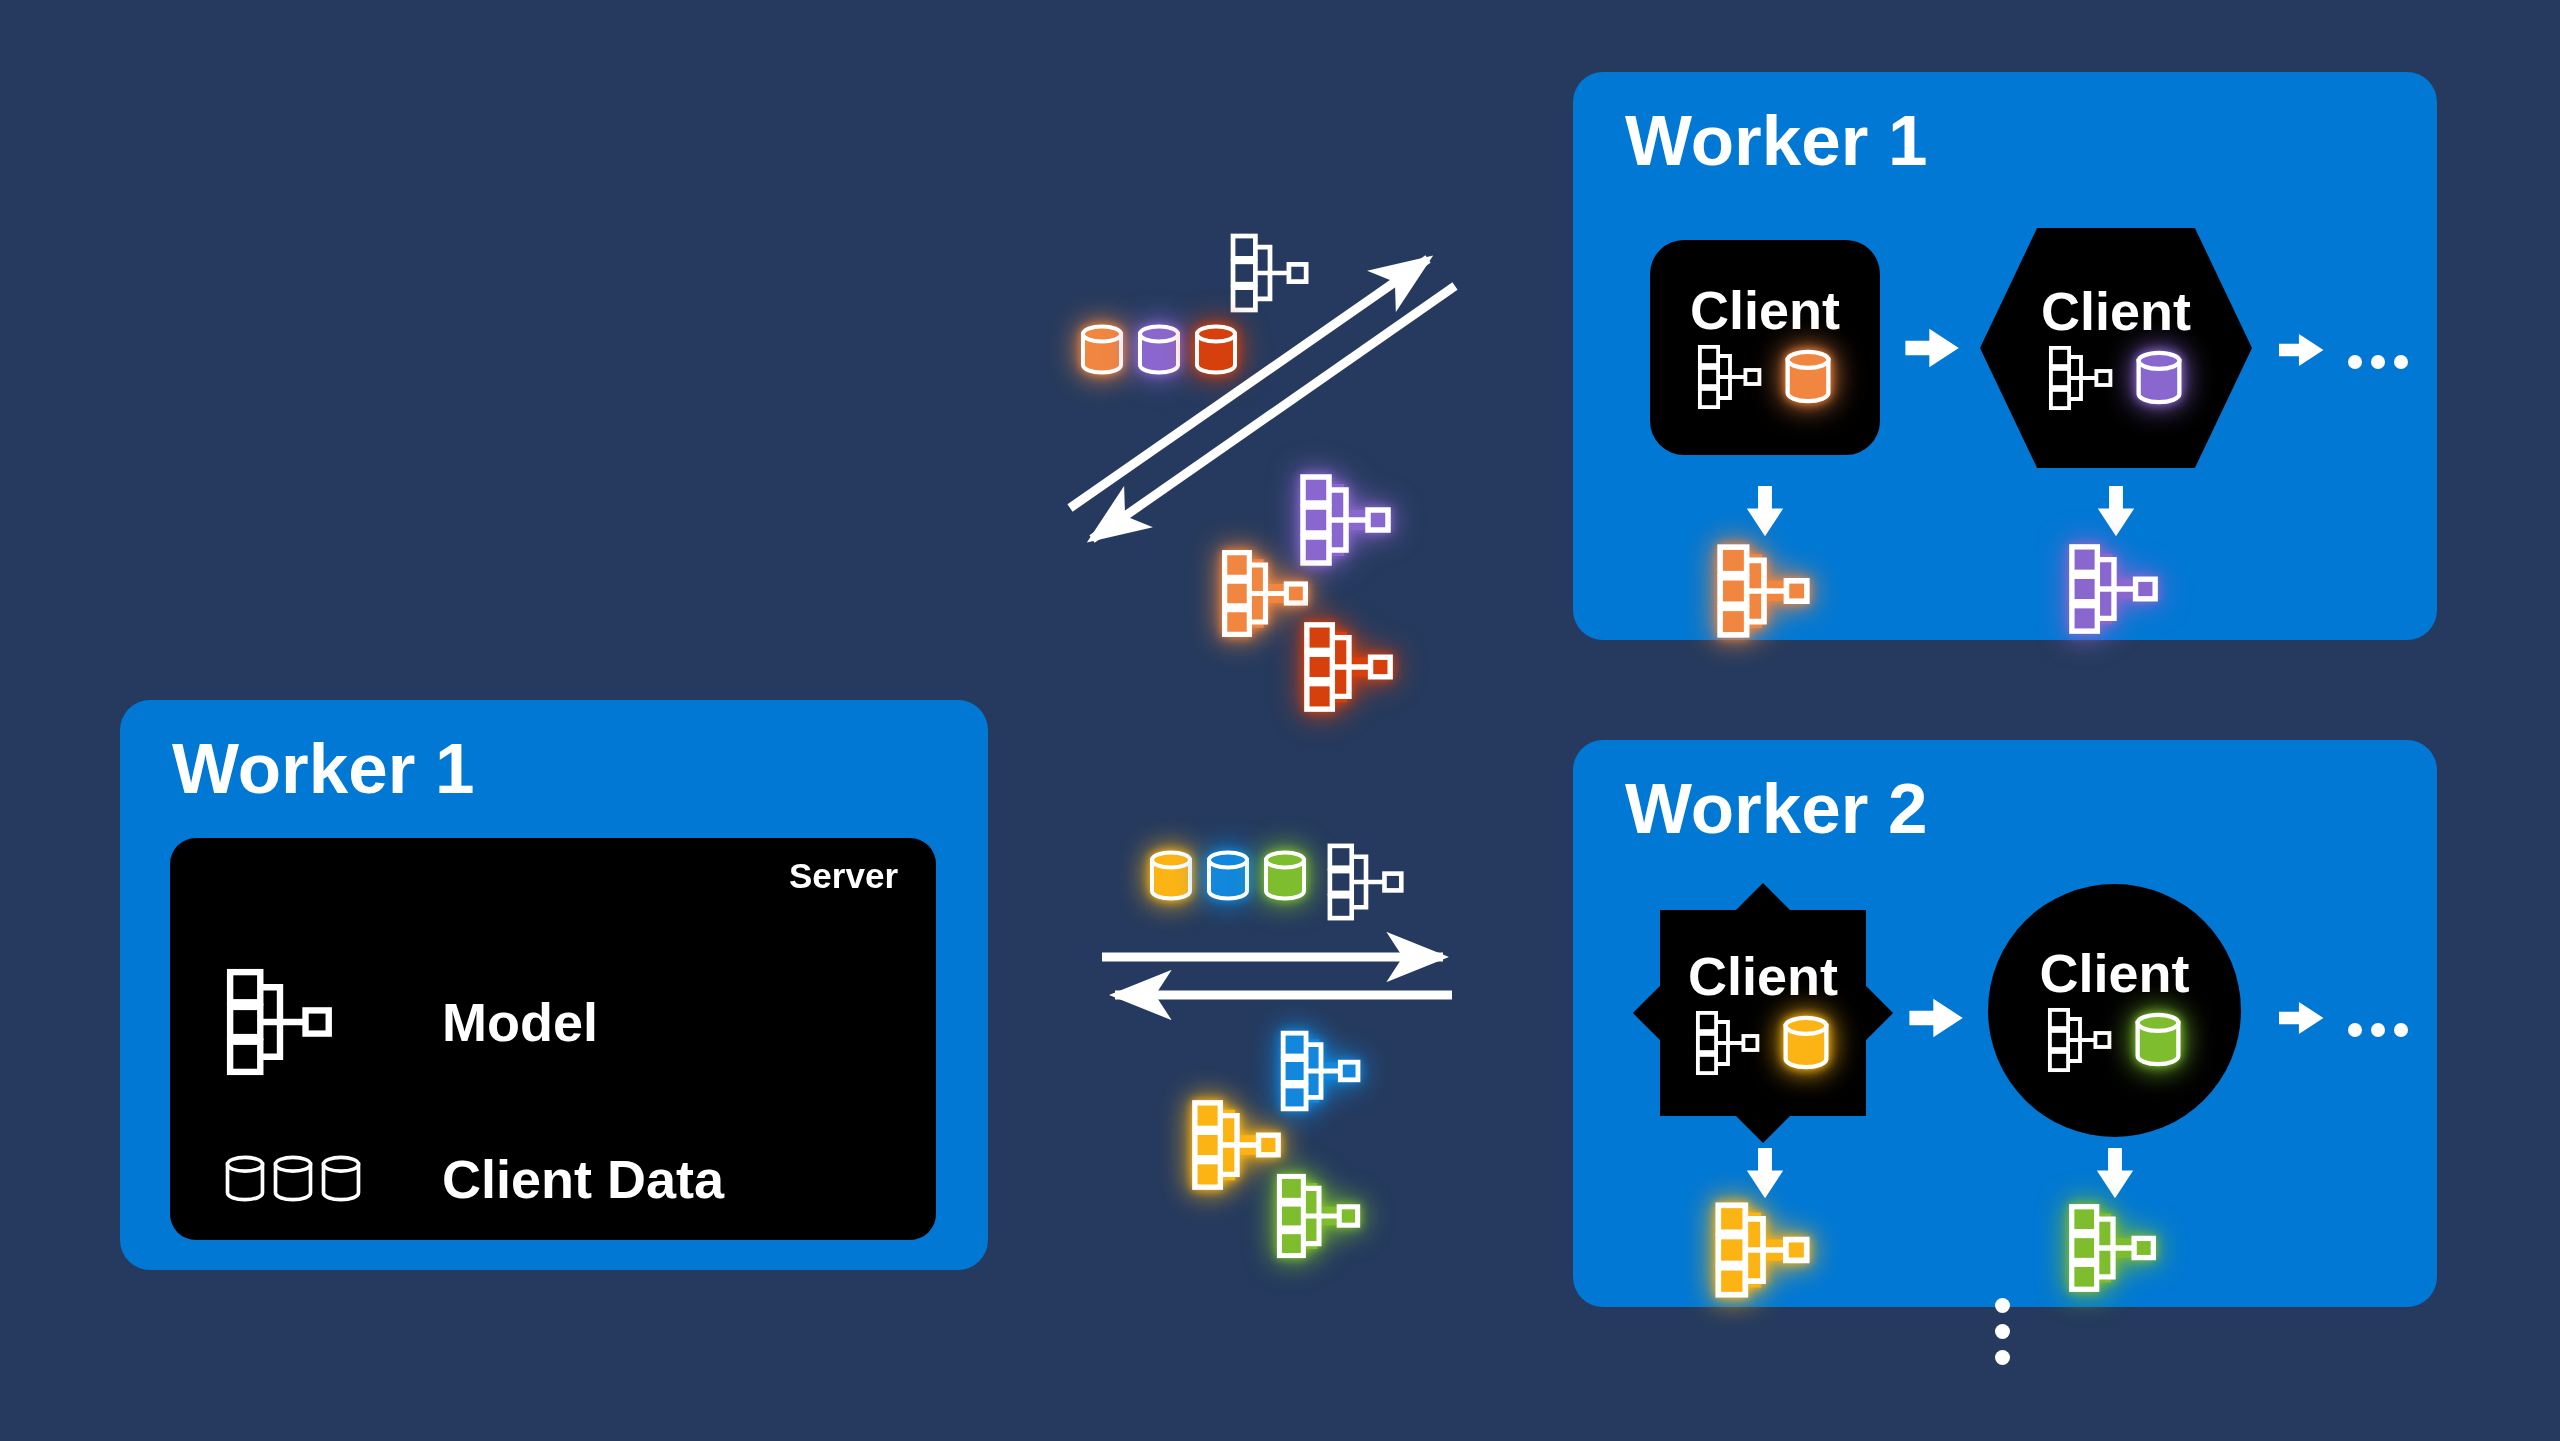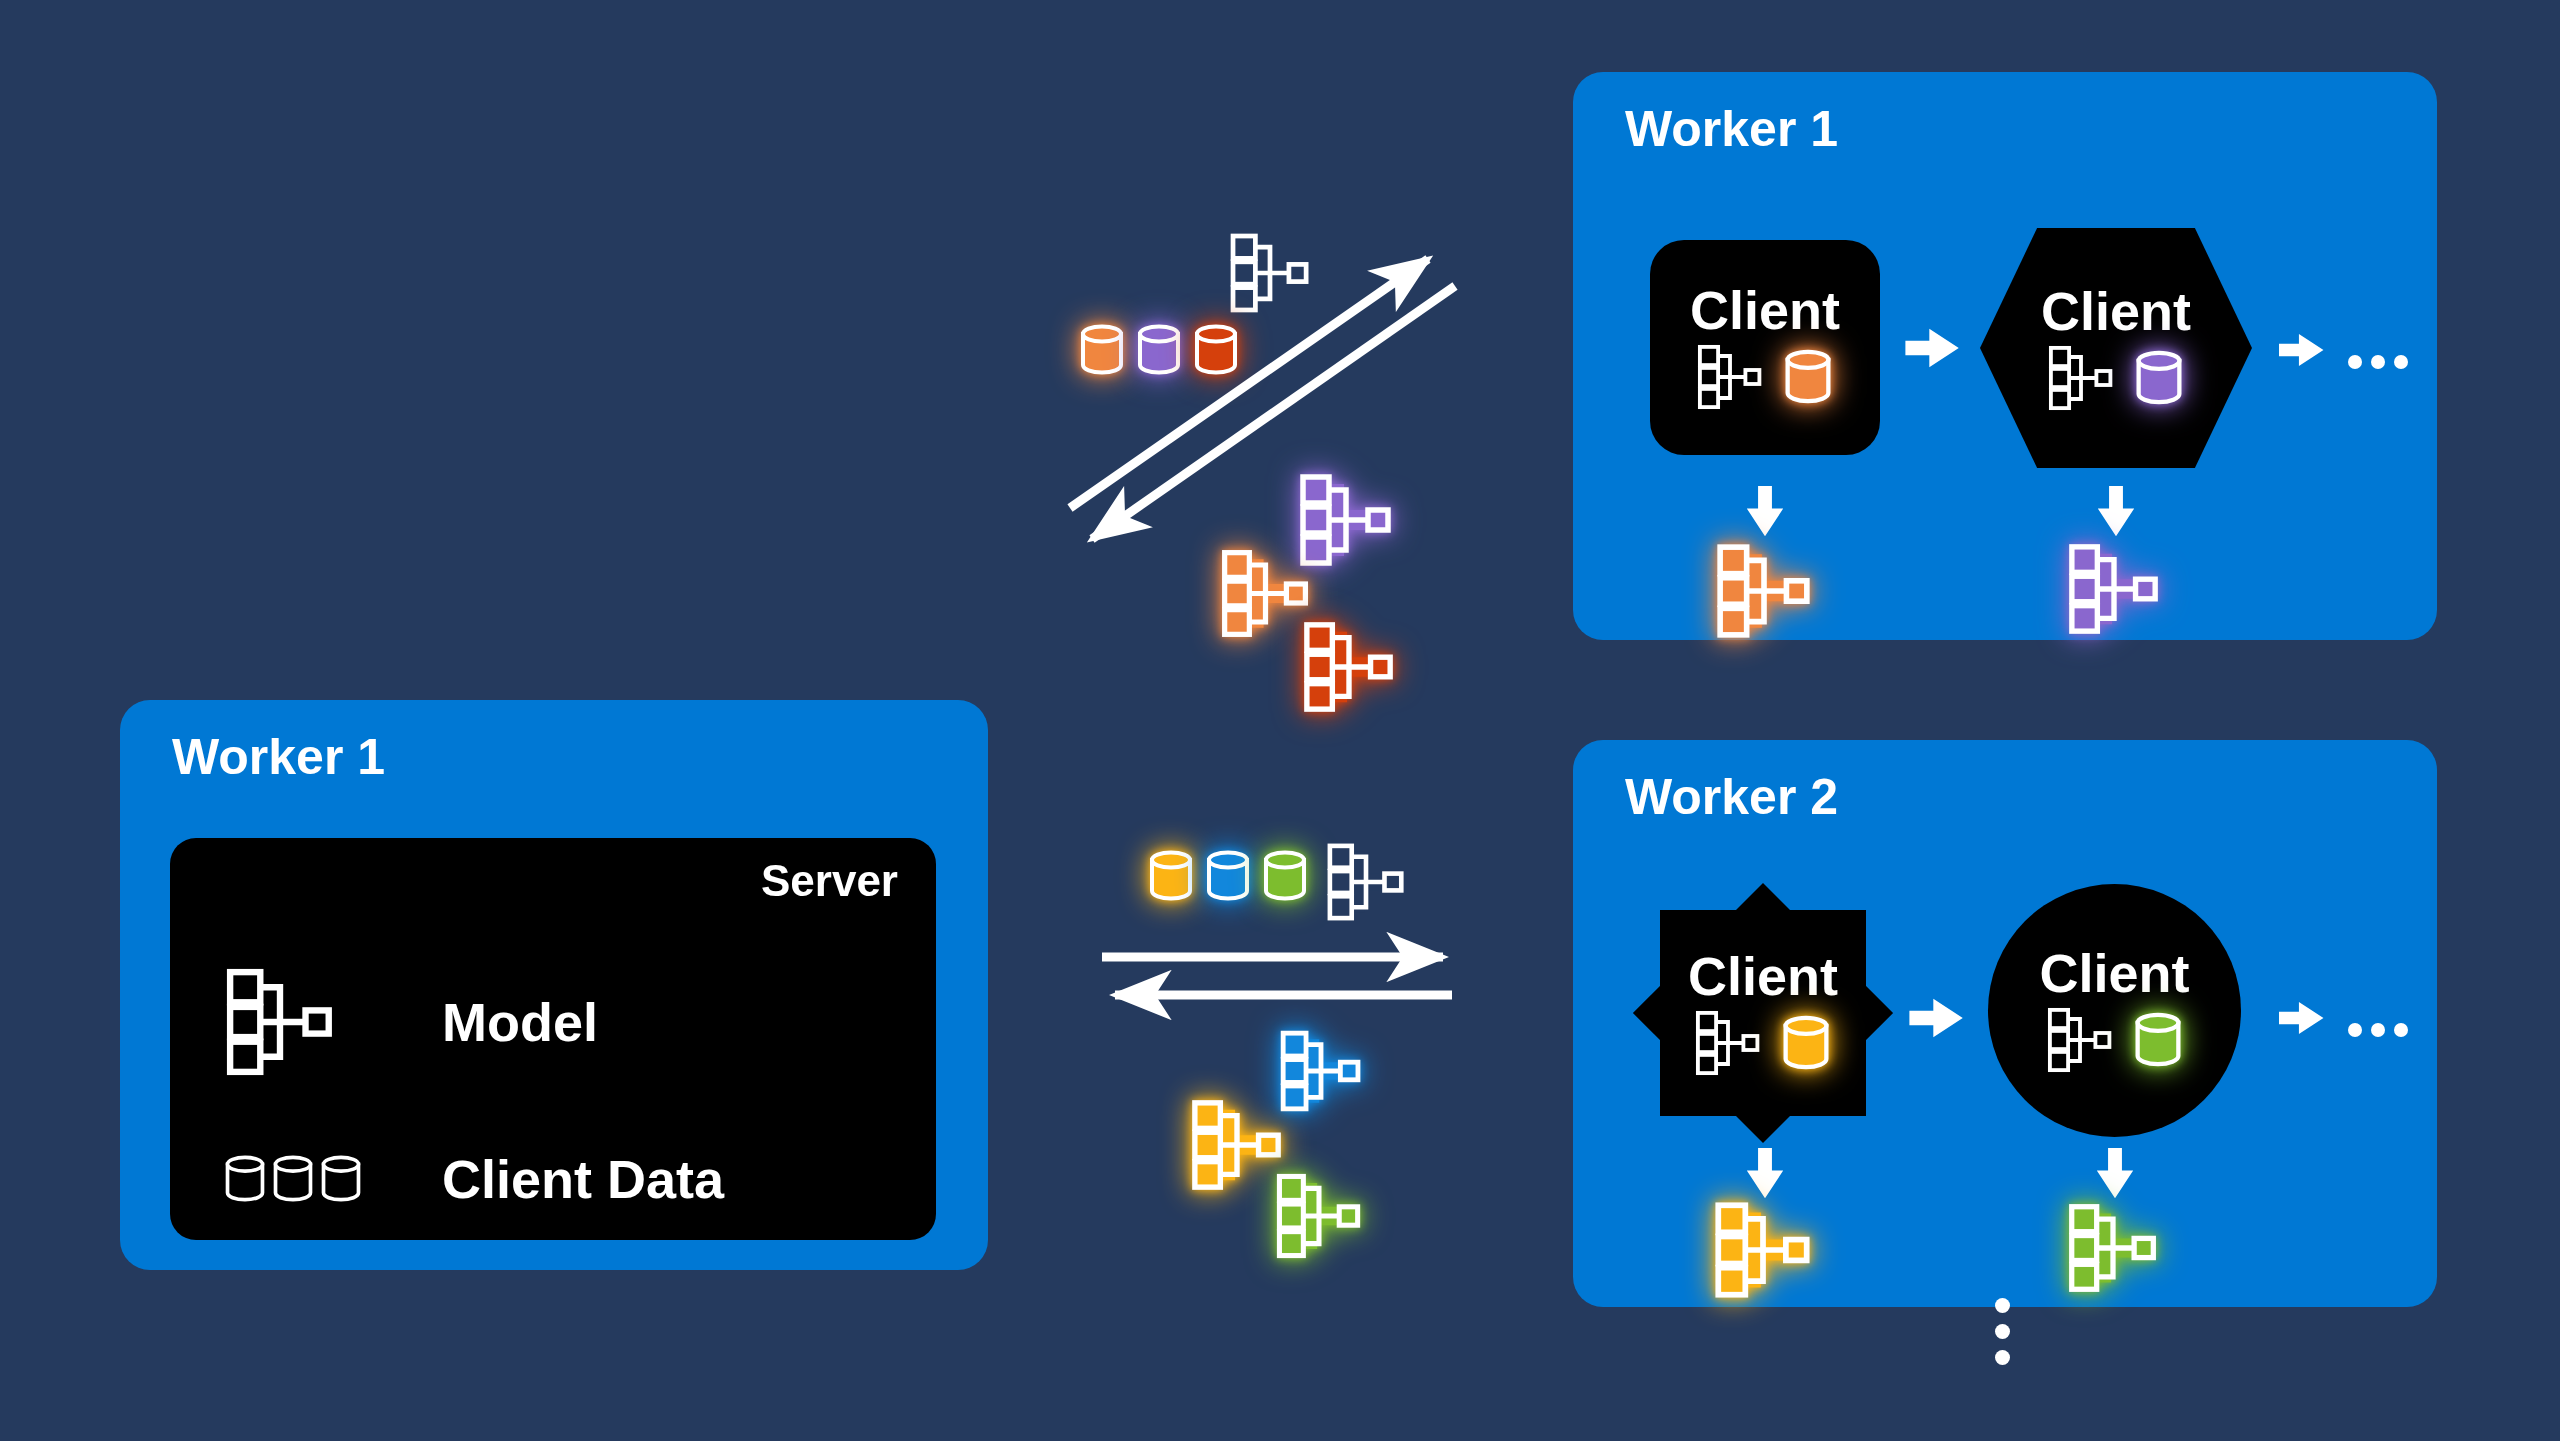--- a/index.html
+++ b/index.html
@@ -3,26 +3,26 @@
 <meta charset="utf-8">
 <style>
   html,body{margin:0;padding:0;background:#10192e;}
   .canvas{position:relative;width:2560px;height:1441px;overflow:hidden;
           background:var(--fc,#253A5E);font-family:"Liberation Sans",sans-serif;}
   .abs{position:absolute;}
 
   
   .worker{position:absolute;background:var(--fc,#0078D4);border-radius:30px;}
   .worker-title{position:absolute;left:52px;top:28px;color:#fff;
-                font-size:50px;font-weight:700;letter-spacing:0px;white-space:nowrap;}
+                font-size:71px;font-weight:700;letter-spacing:0px;white-space:nowrap;}
 
   
   .server-box{position:absolute;left:50px;top:138px;width:766px;height:402px;
               background:var(--fc,#000);border-radius:26px;}
-  .server-label{position:absolute;top:18px;right:38px;color:#fff;font-size:44px;font-weight:700;}
+  .server-label{position:absolute;top:18px;right:38px;color:#fff;font-size:35px;font-weight:700;}
   .srv-row{position:absolute;left:52px;display:flex;align-items:center;}
   .srv-ic{width:220px;display:flex;align-items:center;gap:2px;}
   .srv-text{color:#fff;font-size:54px;font-weight:700;white-space:nowrap;}
 
   
   .client-rsq{position:absolute;background:var(--fc,#000);border-radius:34px;}
   .client-hex{position:absolute;background:var(--fc,#000);
               clip-path:polygon(0% 50%,21% 0%,79% 0%,100% 50%,79% 100%,21% 100%);}
   .client-circle{position:absolute;background:var(--fc,#000);border-radius:50%;}
   .client-star{position:absolute;}

